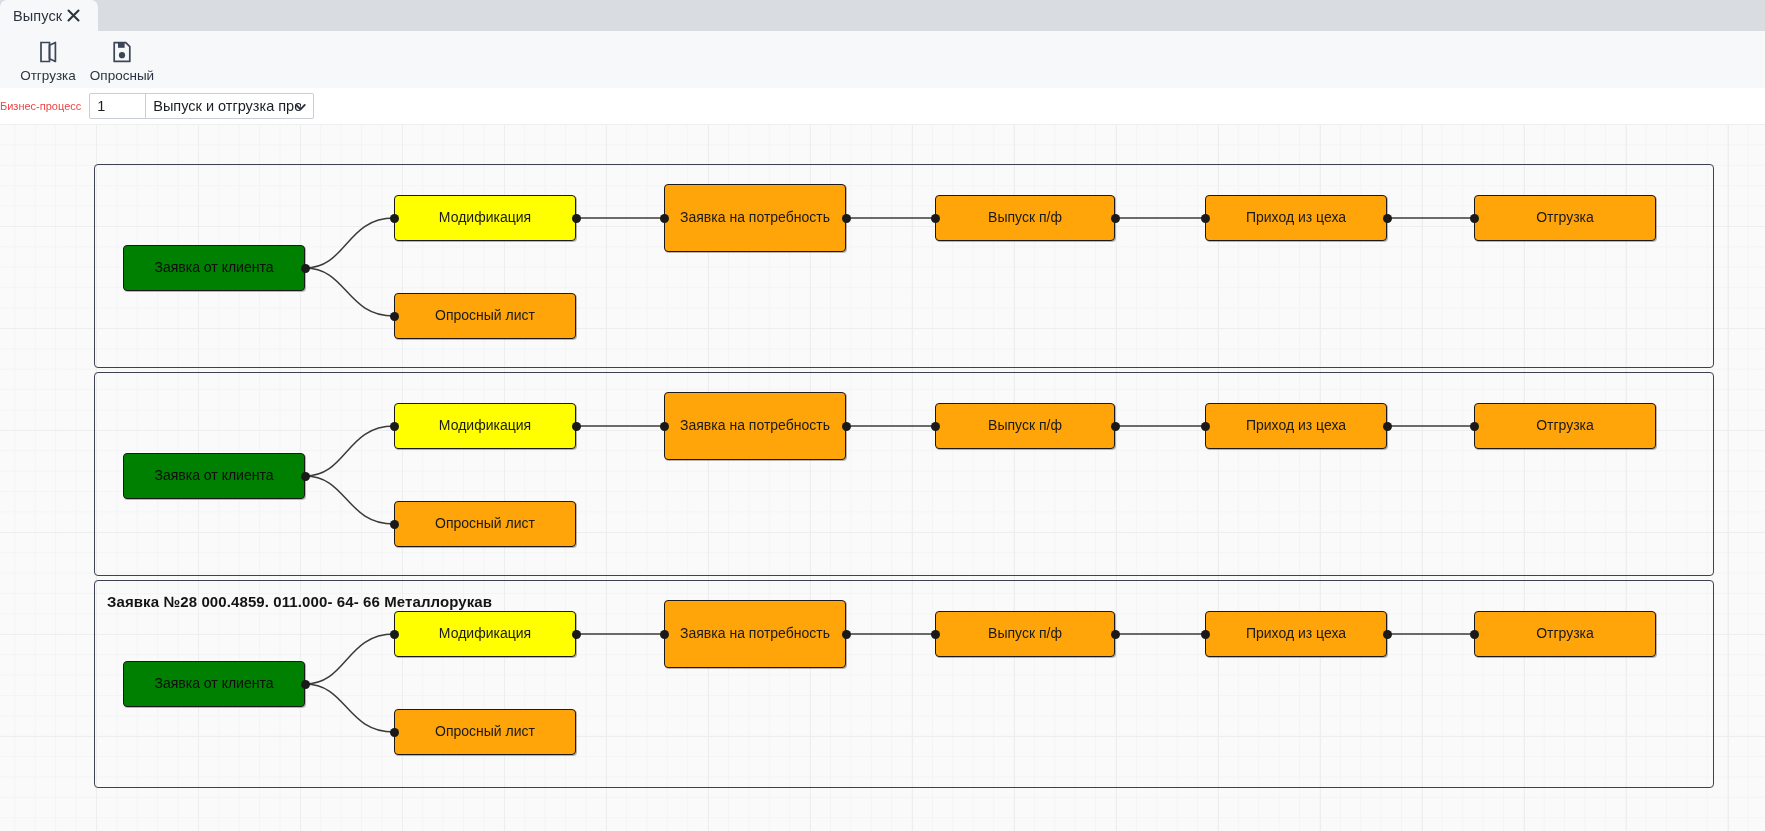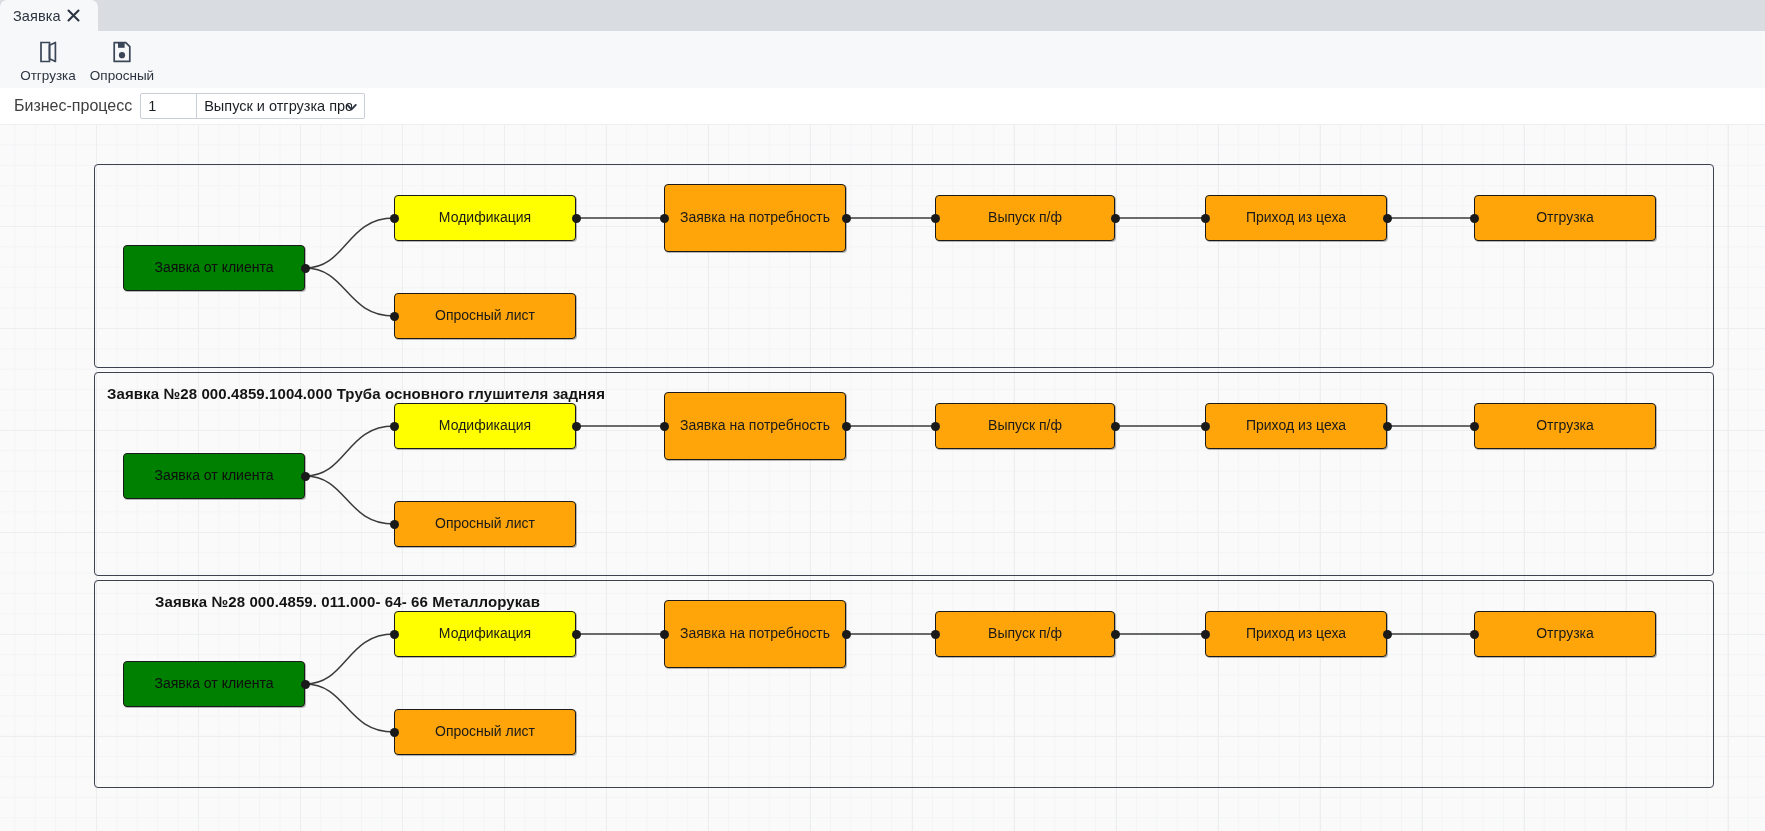--- a/index.html
+++ b/index.html
@@ -67,22 +67,22 @@
   }
 
   
   .filterbar {
     position: absolute; left: 0; top: 88px;
     width: 1765px; height: 36px;
     background: #ffffff;
     display: flex; align-items: center;
   }
   .filter-label {
-    font-size: 16px; color: #404040;
-    margin-left: 14px; margin-right: 8px;
+    font-size: 11px; color: #ef4444;
+    margin-left: 0; margin-right: 8px;
   }
   .filter-fields {
     display: flex; align-items: stretch;
     height: 26px;
     border: 1px solid #c9ced6;
     background: #fff;
     border-radius: 2px;
   }
   .code-field {
     width: 56px; height: 100%;
@@ -179,21 +179,21 @@
     width: 1765px; height: 707px;
     pointer-events: none;
   }
   svg.edges path { fill: none; stroke: #3b3b3b; stroke-width: 1.5px; }
 </style>
 </head>
 <body>
 
 <div class="tabstrip">
   <div class="tab">
-    <span class="tab-label">Заявка</span>
+    <span class="tab-label">Выпуск</span>
   </div>
   <div class="tab-close">
     <svg width="17" height="17" viewBox="0 0 17 17">
       <path d="M3.5 3.5 L13.5 13.5 M13.5 3.5 L3.5 13.5" stroke="#2b3440" stroke-width="2.1" stroke-linecap="round"></path>
     </svg>
   </div>
 </div>
 
 <div class="ribbon">
 
@@ -271,41 +271,40 @@
       <div class="port" style="left: 389.5px; top: 187.5px;"></div>
       <div class="port" style="left: 659.5px; top: 89.5px;"></div>
       <div class="port" style="left: 930.5px; top: 89.5px;"></div>
       <div class="port" style="left: 1200.5px; top: 89.5px;"></div>
       <div class="port" style="left: 1469.5px; top: 89.5px;"></div>
       <div class="port" style="left: 571.5px; top: 89.5px;"></div>
       <div class="port" style="left: 841.5px; top: 89.5px;"></div>
       <div class="port" style="left: 1110.5px; top: 89.5px;"></div>
       <div class="port" style="left: 1382.5px; top: 89.5px;"></div>
       <div class="group-box" style="top: 248px; height: 204px;"></div>
-      <div class="group-title" style="top: 261px;">Заявка №28 000.4859.1004.000 Труба основного глушителя задняя</div>
       <div class="node green" style="left: 123px; top: 329px; width: 182px; height: 46px;">Заявка от клиента</div>
       <div class="node yellow" style="left: 394px; top: 279px; width: 182px; height: 46px;">Модификация</div>
       <div class="node orange" style="left: 394px; top: 377px; width: 182px; height: 46px;">Опросный лист</div>
       <div class="node orange" style="left: 664px; top: 268px; width: 182px; height: 68px;">Заявка на потребность</div>
       <div class="node orange" style="left: 935px; top: 279px; width: 180px; height: 46px;">Выпуск п/ф</div>
       <div class="node orange" style="left: 1205px; top: 279px; width: 182px; height: 46px;">Приход из цеха</div>
       <div class="node orange" style="left: 1474px; top: 279px; width: 182px; height: 46px;">Отгрузка</div>
       <div class="port" style="left: 300.5px; top: 347.5px;"></div>
       <div class="port" style="left: 389.5px; top: 297.5px;"></div>
       <div class="port" style="left: 389.5px; top: 395.5px;"></div>
       <div class="port" style="left: 659.5px; top: 297.5px;"></div>
       <div class="port" style="left: 930.5px; top: 297.5px;"></div>
       <div class="port" style="left: 1200.5px; top: 297.5px;"></div>
       <div class="port" style="left: 1469.5px; top: 297.5px;"></div>
       <div class="port" style="left: 571.5px; top: 297.5px;"></div>
       <div class="port" style="left: 841.5px; top: 297.5px;"></div>
       <div class="port" style="left: 1110.5px; top: 297.5px;"></div>
       <div class="port" style="left: 1382.5px; top: 297.5px;"></div>
       <div class="group-box" style="top: 456px; height: 208px;"></div>
-      <div class="group-title" style="top: 469px; margin-left: 48px;">Заявка №28 000.4859. 011.000- 64- 66 Металлорукав</div>
+      <div class="group-title" style="top: 469px;">Заявка №28 000.4859. 011.000- 64- 66 Металлорукав</div>
       <div class="node green" style="left: 123px; top: 537px; width: 182px; height: 46px;">Заявка от клиента</div>
       <div class="node yellow" style="left: 394px; top: 487px; width: 182px; height: 46px;">Модификация</div>
       <div class="node orange" style="left: 394px; top: 585px; width: 182px; height: 46px;">Опросный лист</div>
       <div class="node orange" style="left: 664px; top: 476px; width: 182px; height: 68px;">Заявка на потребность</div>
       <div class="node orange" style="left: 935px; top: 487px; width: 180px; height: 46px;">Выпуск п/ф</div>
       <div class="node orange" style="left: 1205px; top: 487px; width: 182px; height: 46px;">Приход из цеха</div>
       <div class="node orange" style="left: 1474px; top: 487px; width: 182px; height: 46px;">Отгрузка</div>
       <div class="port" style="left: 300.5px; top: 555.5px;"></div>
       <div class="port" style="left: 389.5px; top: 505.5px;"></div>
       <div class="port" style="left: 389.5px; top: 603.5px;"></div>

